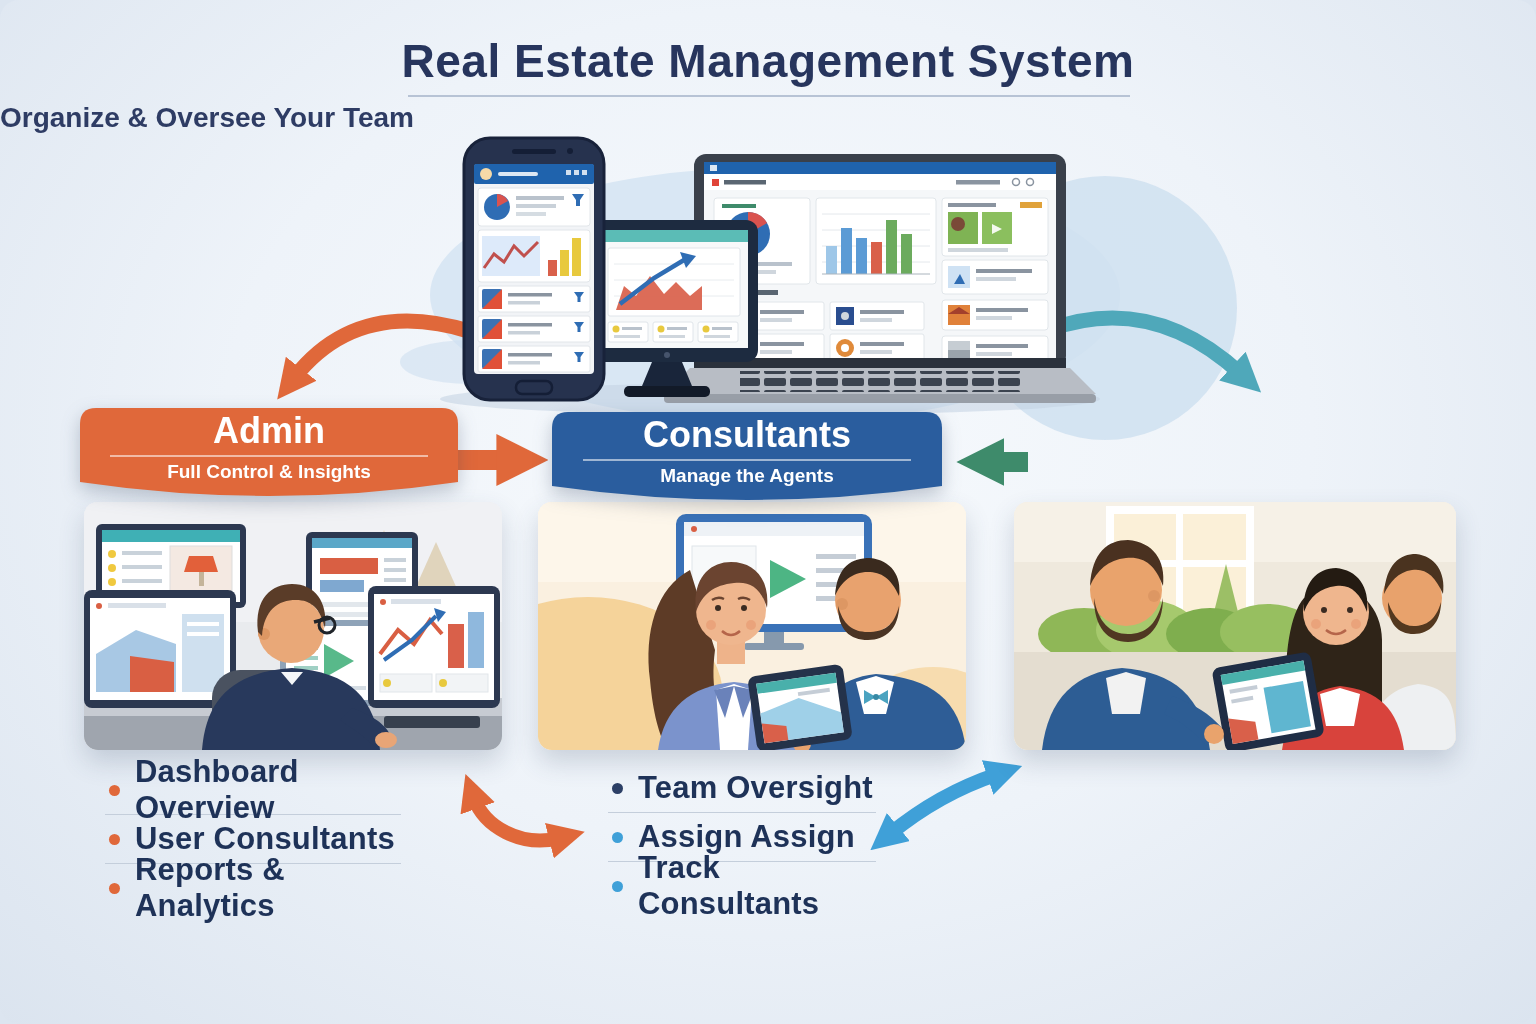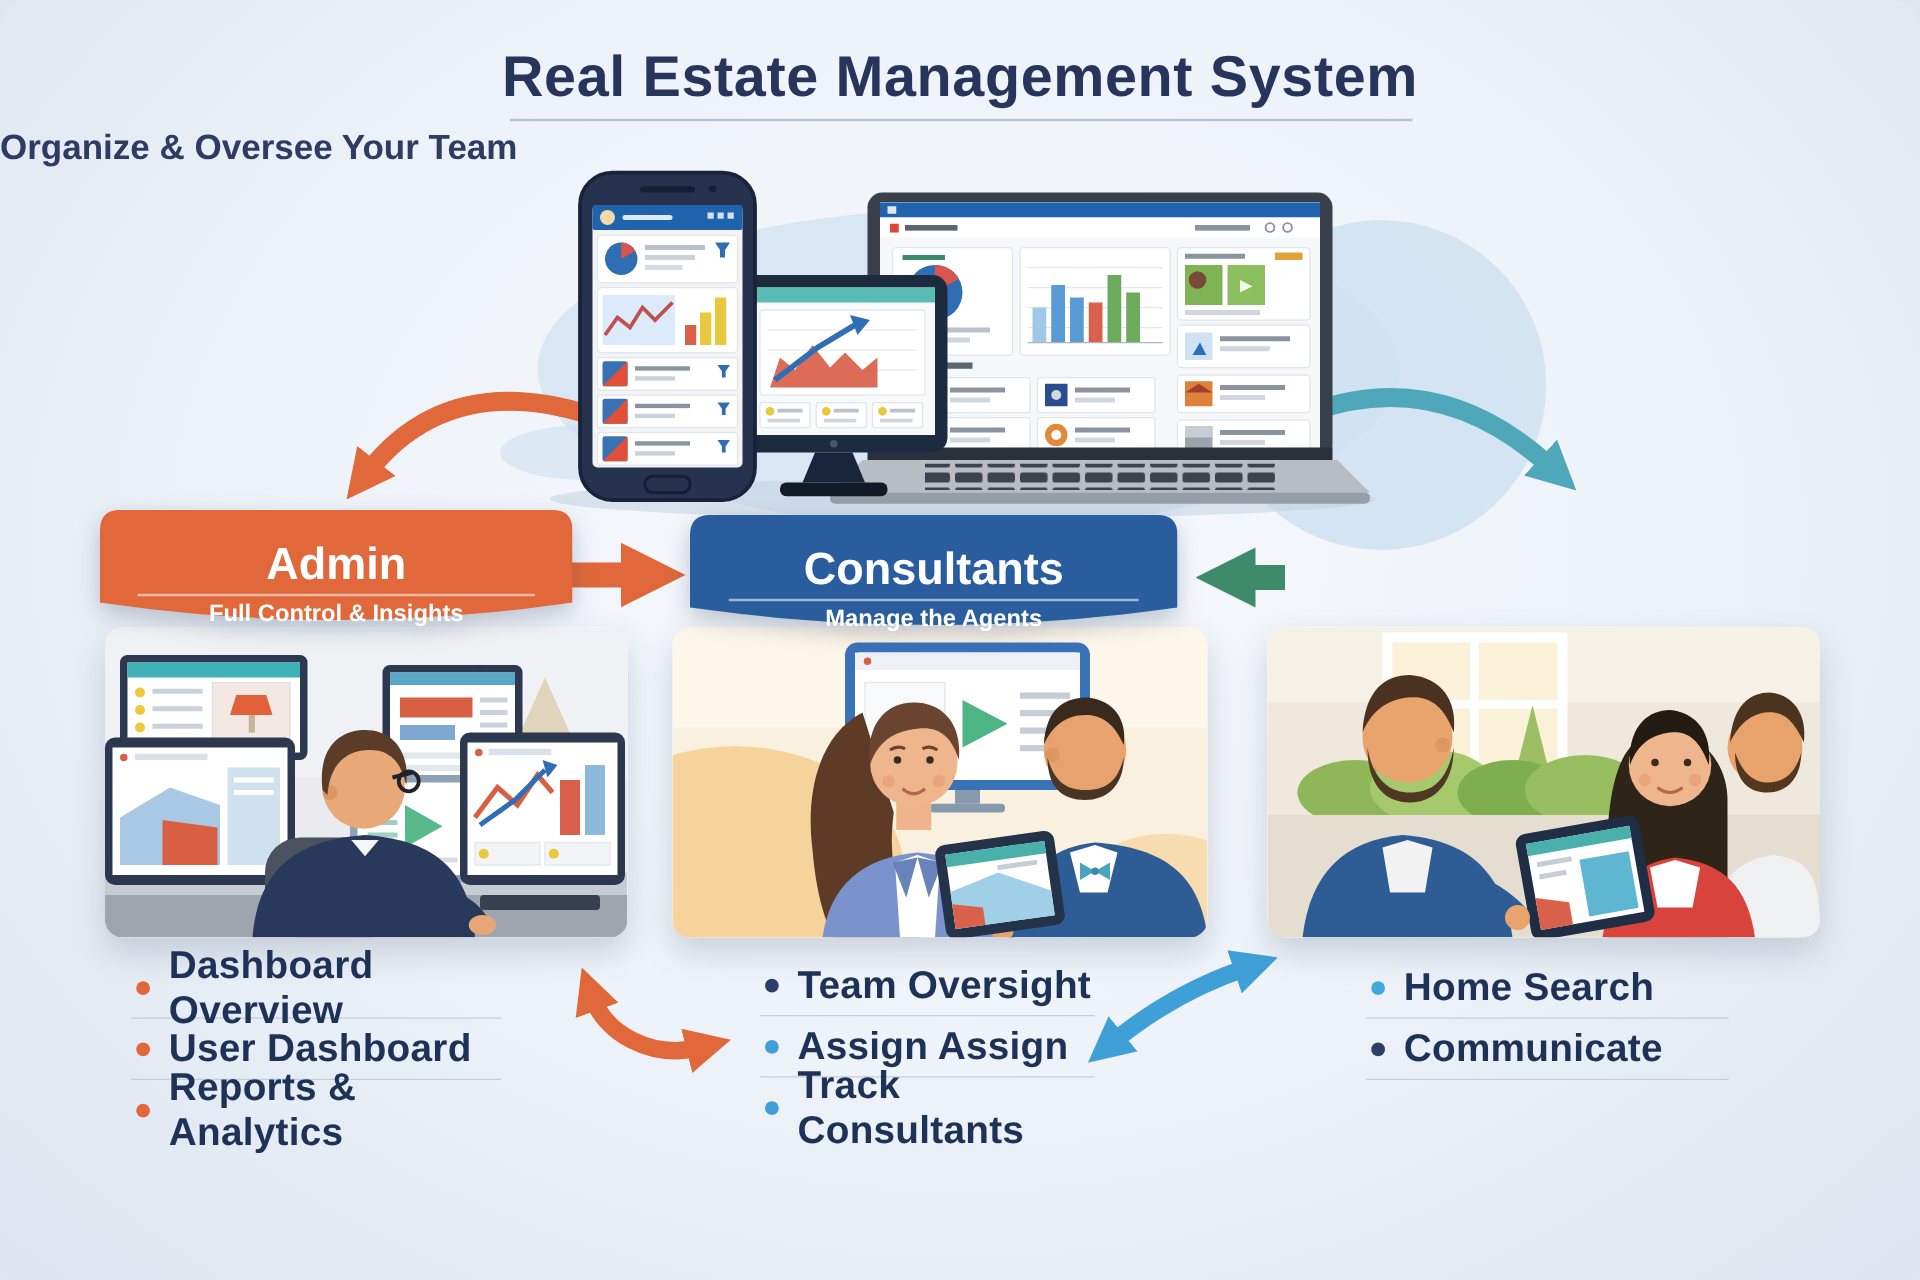--- a/index.html
+++ b/index.html
@@ -19,21 +19,21 @@
   
   .dev{position:absolute;}
   .laptop{left:660px;top:150px;z-index:1;}
   .tablet{left:572px;top:216px;z-index:2;}
   .phone{left:460px;top:136px;z-index:3;}
 
   
   .banner{position:absolute;height:104px;filter:drop-shadow(0 7px 9px rgba(45,65,95,.28));z-index:5;}
   .banner svg{position:absolute;left:0;top:0;}
   .btxt{position:absolute;left:0;top:0;width:100%;text-align:center;color:#fff;}
-  .btitle{margin-top:22px;font-size:36px;font-weight:800;}
+  .btitle{margin-top:2px;font-size:36px;font-weight:800;}
   .brule{margin:3px auto 4px auto;width:84%;height:1.5px;background:rgba(255,255,255,.55);}
   .bsub{font-size:19px;font-weight:700;}
   .bn-admin{left:80px;top:408px;width:378px;}
   .bn-cons{left:552px;top:412px;width:390px;}
   .bn-agents{left:1023px;top:412px;width:422px;}
 
   
   .panel{position:absolute;top:502px;height:248px;border-radius:14px;overflow:hidden;
     box-shadow:0 12px 26px rgba(50,70,100,.20);background:#fff;z-index:4;}
   .pn-admin{left:84px;width:418px;}
@@ -525,21 +525,21 @@
     </svg>
   </div>
 
   <div class="feat ft-admin">
     <div class="frow sep">
       <span class="bullet" style="background-color: rgb(224, 104, 58);"></span>
       <span class="flabel">Dashboard Overview</span>
     </div>
     <div class="frow sep">
       <span class="bullet" style="background-color: rgb(224, 104, 58);"></span>
-      <span class="flabel">User Dashboard</span>
+      <span class="flabel">User Consultants</span>
     </div>
     <div class="frow">
       <span class="bullet" style="background-color: rgb(224, 104, 58);"></span>
       <span class="flabel">Reports &amp; Analytics</span>
     </div>
   </div>
 
   <div class="feat ft-cons">
     <div class="frow sep">
       <span class="bullet" style="background-color: rgb(44, 63, 102);"></span>
@@ -548,24 +548,14 @@
     <div class="frow sep">
       <span class="bullet" style="background-color: rgb(63, 160, 216);"></span>
       <span class="flabel">Assign Assign</span>
     </div>
     <div class="frow">
       <span class="bullet" style="background-color: rgb(63, 160, 216);"></span>
       <span class="flabel">Track Consultants</span>
     </div>
   </div>
 
-  <div class="feat ft-agents">
-    <div class="frow sep">
-      <span class="bullet" style="background-color: rgb(69, 168, 220);"></span>
-      <span class="flabel">Home Search</span>
-    </div>
-    <div class="frow sep">
-      <span class="bullet" style="background-color: rgb(44, 63, 102);"></span>
-      <span class="flabel">Communicate</span>
-    </div>
-  </div>
 
 </div>
 
 </body></html>

